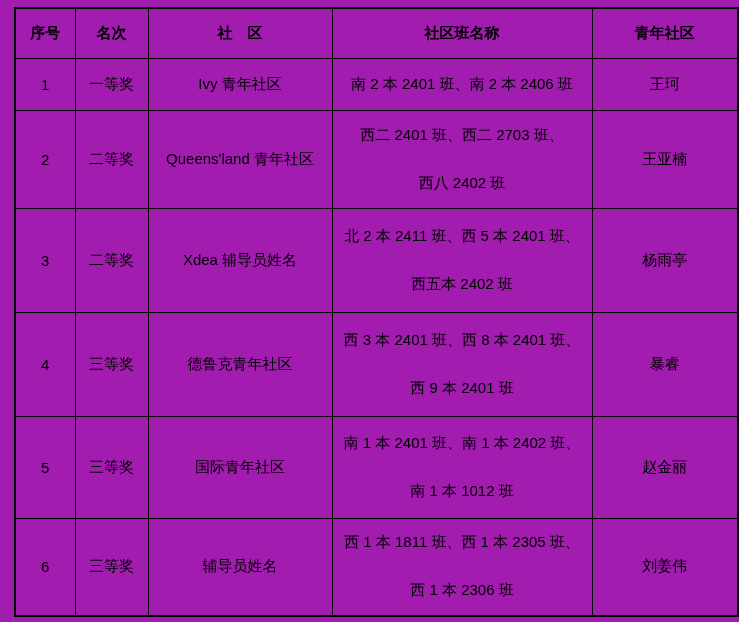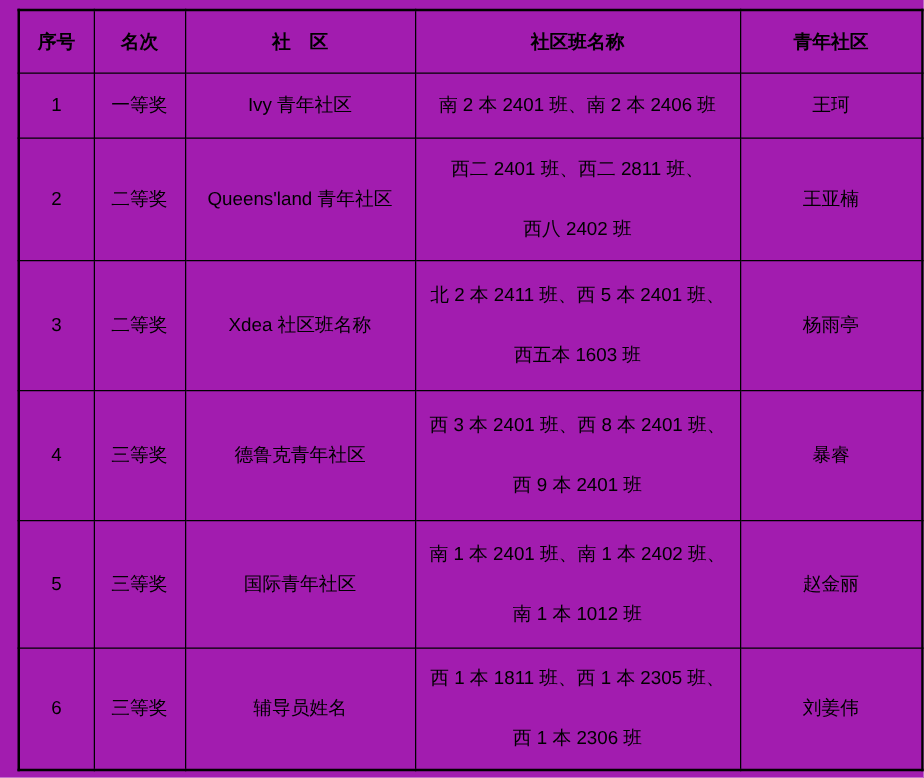--- a/index.html
+++ b/index.html
@@ -90,32 +90,32 @@
         <td class="classes single">
           <div class="line">南 2 本 2401 班、南 2 本 2406 班</div>
         </td>
         <td>王珂</td>
       </tr>
       <tr class="h-r2">
         <td>2</td>
         <td>二等奖</td>
         <td>Queens'land 青年社区</td>
         <td class="classes">
-          <div class="line">西二 2401 班、西二 2811 班、</div>
+          <div class="line">西二 2401 班、西二 2703 班、</div>
           <div class="line">西八 2402 班</div>
         </td>
         <td>王亚楠</td>
       </tr>
       <tr class="h-r3">
         <td>3</td>
         <td>二等奖</td>
-        <td>Xdea 社区班名称</td>
+        <td>Xdea 辅导员姓名</td>
         <td class="classes">
           <div class="line">北 2 本 2411 班、西 5 本 2401 班、</div>
-          <div class="line">西五本 1603 班</div>
+          <div class="line">西五本 2402 班</div>
         </td>
         <td>杨雨亭</td>
       </tr>
       <tr class="h-r4">
         <td>4</td>
         <td>三等奖</td>
         <td>德鲁克青年社区</td>
         <td class="classes">
           <div class="line">西 3 本 2401 班、西 8 本 2401 班、</div>
           <div class="line">西 9 本 2401 班</div>

